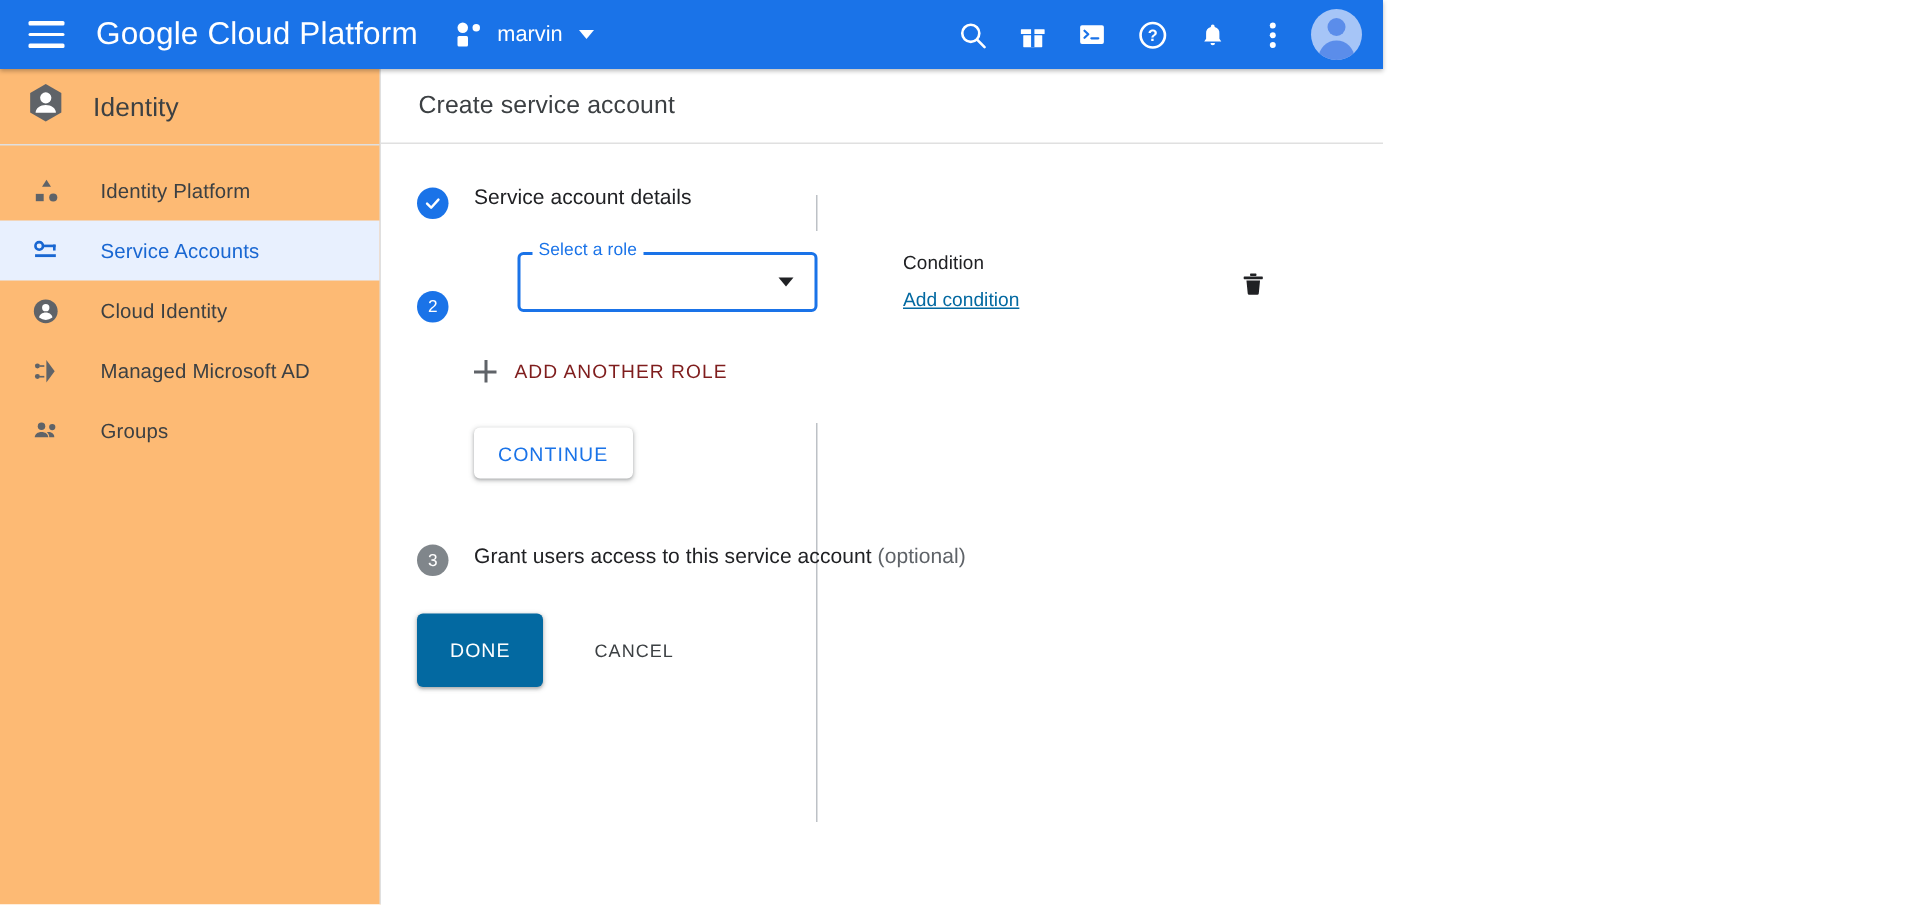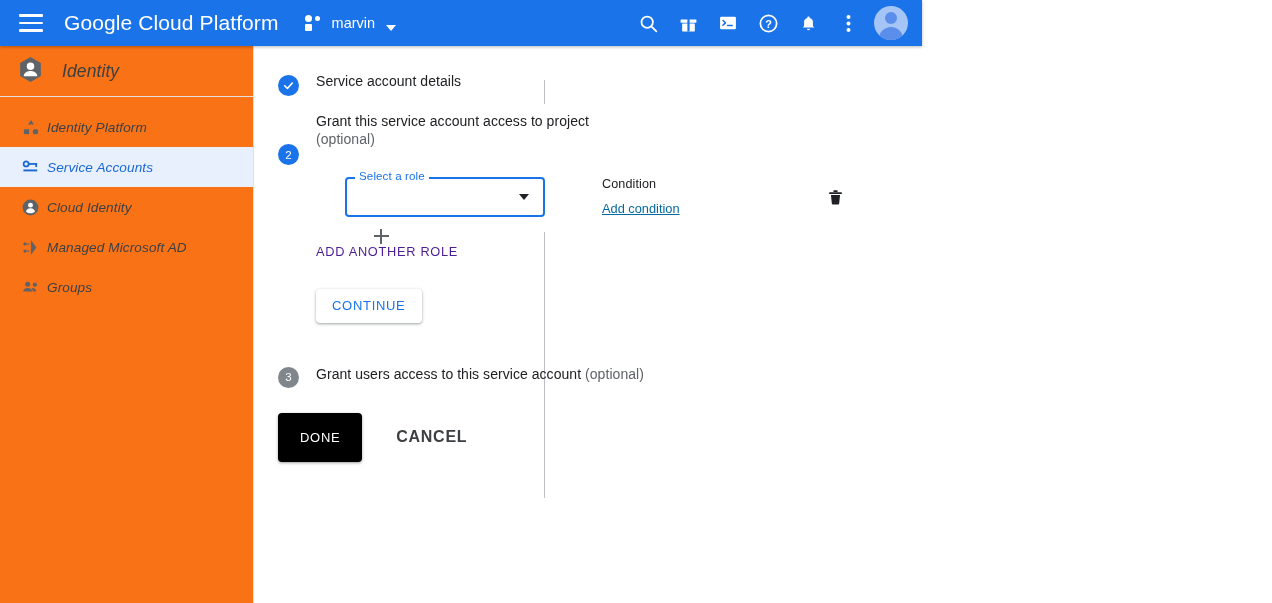--- a/index.html
+++ b/index.html
@@ -24,21 +24,21 @@
     width: 24px; height: 18px; margin-left: 19px; margin-right: 21px;
     display: flex; flex-direction: column; justify-content: space-between;
     cursor: pointer;
   }
   .hamburger span { display: block; height: 2.6px; background: #fff; border-radius: 1px; }
   .brand {
     color: #fff; font-size: 21px; letter-spacing: 0.1px; white-space: nowrap;
     font-weight: 400;
   }
   .proj {
-    display: flex; align-items: flex-end; margin-left: 26px; cursor: pointer;
+    display: flex; align-items: center; margin-left: 26px; cursor: pointer;
   }
   .proj-icon { width: 18px; height: 16px; position: relative; margin-right: 9px; }
   .proj-icon i {
     position: absolute; background: #fff; display: block; border-radius: 50%;
   }
   .proj-icon .d1 { width: 7px; height: 7px; left: 0; top: 0; }
   .proj-icon .d2 { width: 5px; height: 5px; left: 10px; top: 1px; }
   .proj-icon .d3 { width: 7px; height: 7px; left: 0; top: 9px; border-radius: 1px; }
   .proj-name { color: #fff; font-size: 14.5px; }
   .caret {
@@ -64,37 +64,36 @@
     background: #5b8dea; left: 11px; top: 6px;
   }
   .avatar .body {
     position: absolute; width: 24px; height: 14px; border-radius: 12px 12px 0 0;
     background: #5b8dea; left: 5px; top: 21px;
   }
 
   
   .sidebar {
     position: absolute; left: 0; top: 46px; width: 254px; height: 557px;
-    background: #f97316; border-right: 1px solid #e0e0e0;
+    background: #fdba74; border-right: 1px solid #e0e0e0;
     z-index: 10;
-    font-style: italic;
   }
   .side-head {
     height: 50px; display: flex; align-items: center; padding-left: 16px;
   }
   .side-head-title {
     font-size: 17.5px; color: #3c4043; margin-left: 17px; letter-spacing: 0.1px;
   }
   .side-divider { height: 1px; background: #e0e0e0; width: 100%; }
   .side-list { padding-top: 10px; }
   .side-item {
     height: 40px; display: flex; align-items: center; padding-left: 20px;
     cursor: pointer; color: #3c4043; font-size: 13.6px;
   }
-  .side-item .si-label { margin-left: 6px; letter-spacing: 0.1px; }
+  .side-item .si-label { margin-left: 26px; letter-spacing: 0.1px; }
   .side-item.active { background: #e8f0fe; color: #1967d2; }
   .side-item .si-icon {
     width: 21px; height: 21px; display: flex; align-items: center; justify-content: center;
   }
 
   
   .content {
     position: absolute; left: 254px; top: 46px; width: 1018px; height: 557px; background: #fff;
   }
   .title-bar {
@@ -160,23 +159,23 @@
   .cond-link {
     margin-top: 10px; font-size: 12.8px; color: #0369a1;
     text-decoration: underline; cursor: pointer; display: inline-block;
   }
   .trash {
     position: absolute; left: 508px; top: 16px; width: 22px; height: 22px;
     display: flex; align-items: center; justify-content: center; cursor: pointer;
   }
 
   .add-role {
-    display: flex; align-items: center;
-    color: #4c1d95; font-size: 12.8px; font-weight: 500; letter-spacing: 0.7px;
-    cursor: default; width: fit-content; flex-direction: column;
+    margin-top: 20px; display: flex; align-items: center;
+    color: #7f1d1d; font-size: 12.8px; font-weight: 500; letter-spacing: 0.7px;
+    cursor: default; width: fit-content;
   }
   .add-role .plus {
     position: relative; width: 15px; height: 15px; margin-right: 12px;
   }
   .add-role .plus::before, .add-role .plus::after {
     content: ""; position: absolute; background: #5f6368;
   }
   .add-role .plus::before { left: 0; top: 6.5px; width: 15px; height: 2px; }
   .add-role .plus::after { top: 0; left: 6.5px; height: 15px; width: 2px; }
 
@@ -186,28 +185,28 @@
     letter-spacing: 0.7px; cursor: pointer;
     box-shadow: 0 1px 2px 0 rgba(60,64,67,.3), 0 1px 3px 1px rgba(60,64,67,.15);
     font-family: "Liberation Sans", sans-serif;
   }
 
   .step3 { margin-top: 42px; }
 
   .footer { margin-top: 30px; padding-left: 24px; display: flex; align-items: center; }
   .btn-done {
     height: 49px; padding: 16px 22px; border: none; border-radius: 4px;
-    background: #000000; color: #fff; font-size: 13px; font-weight: 500;
+    background: #0369a1; color: #fff; font-size: 13px; font-weight: 500;
     letter-spacing: 0.7px; cursor: pointer;
     box-shadow: 0 1px 2px 0 rgba(60,64,67,.3), 0 1px 3px 1px rgba(60,64,67,.15);
     font-family: "Liberation Sans", sans-serif;
   }
   .btn-cancel {
     margin-left: 22px; height: 34px; padding: 0 12px; border: none; background: none;
-    color: #3c4043; font-size: 16px; font-weight: 700; letter-spacing: 0.7px;
+    color: #3c4043; font-size: 12px; font-weight: 400; letter-spacing: 0.7px;
     cursor: pointer; font-family: "Liberation Sans", sans-serif; text-align: right;
   }
 </style>
 </head>
 <body>
 
 <div class="page">
 
   <div class="topbar">
     <div class="hamburger">
@@ -346,43 +345,42 @@
           </svg>
         </span>
         <span class="si-label">Groups</span>
       </div>
 
     </div>
   </div>
 
   <div class="content">
 
+    <div class="title-bar">
+      <h1>Create service account</h1>
+    </div>
 
     <div class="wizard">
 
       <div class="step">
         <div class="badge done" style="top:3px;">
           <svg width="13" height="13" viewBox="0 0 24 24" fill="none" stroke="#fff" stroke-width="3" stroke-linecap="round" stroke-linejoin="round">
             <polyline points="5,12.5 10,17.5 19,7.5"></polyline>
           </svg>
         </div>
         <div class="step-title">Service account details</div>
       </div>
 
       <div class="connector" style="left:290px; top:34px; height:24px;"></div>
 
       <div class="step" style="margin-top:22px;">
         <div class="badge active" style="top:32px;">
           <span>2</span>
         </div>
 
-        <div class="step-title">
-          <span>Grant this service account access to project</span><br>
-          <span class="optional">(optional)</span>
-        </div>
 
 
         
         <div class="role-row">
           <div class="select-field">
             <span class="select-label">Select a role</span>
             <span class="select-arrow"></span>
           </div>
 
           <div class="cond-block">

